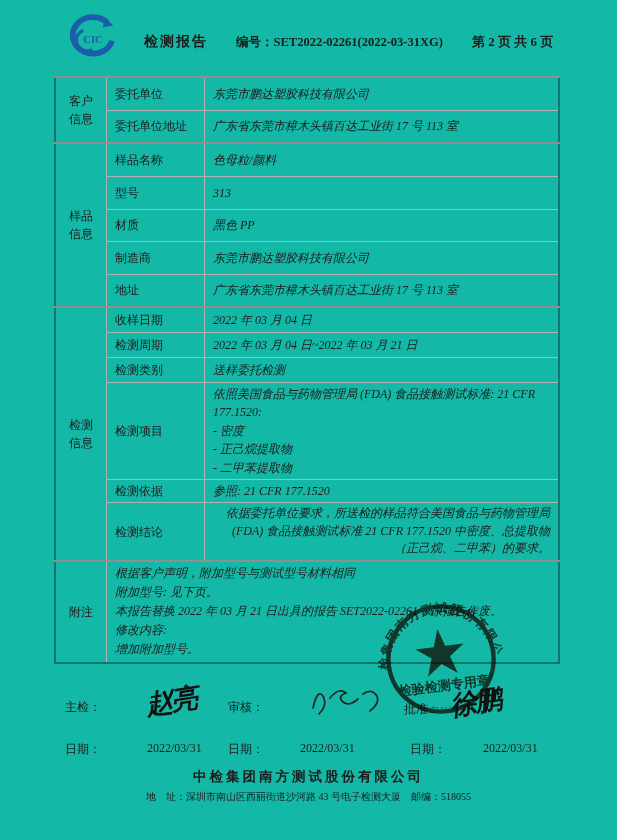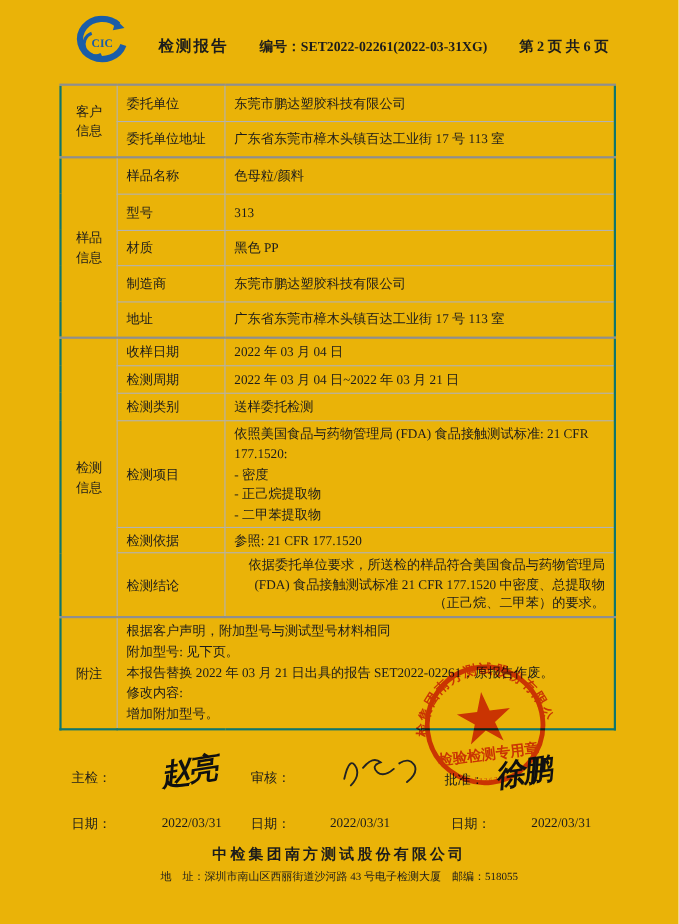--- a/index.html
+++ b/index.html
@@ -1,19 +1,19 @@
 <!DOCTYPE html>
 <html><head>
 <meta charset="utf-8">
 <style>
   html,body{margin:0;padding:0;background:#ffffff;}
   .page{
     position:relative;
     width:617px;height:840px;
-    background:#eab308;
+    background:#14b8a6;
     font-family:"Liberation Serif","DejaVu Serif",serif;
     color:#1c1c1c;
     overflow:hidden;
   }
   
   .hdr-logo{position:absolute;left:63px;top:14px;width:58px;height:48px;}
   .hdr-title{position:absolute;left:144px;top:33px;font-size:14px;font-weight:bold;letter-spacing:2px;}
   .hdr-no{position:absolute;left:236px;top:34px;font-size:12.5px;font-weight:bold;}
   .hdr-page{position:absolute;left:472px;top:33px;font-size:13px;font-weight:bold;}
   
@@ -24,21 +24,21 @@
   }
   table.report td{
     border:1px solid #b2b2b2;
     font-size:12px;line-height:1.5;
     padding:2px 8px;vertical-align:middle;
     overflow:hidden;
   }
   tr.sec td{border-top:2px solid #8f8f8f;}
   td.sec-label{width:34px;text-align:center;white-space:pre-line;line-height:2.0;padding:2px 4px;}
   td.f-label{width:81px;}
-  td.f-value{width:337px;}
+  td.f-value{width:337px;font-style:italic;}
   .ml{white-space:pre-line;}
   
   .sig-label{position:absolute;font-size:12px;}
   .sig-date-label{position:absolute;font-size:12px;}
   .sig-date{position:absolute;font-size:12px;}
   .sig-name{
     position:absolute;font-size:27px;color:#101010;
     transform:rotate(-9deg) skewX(-14deg);
     font-weight:bold;letter-spacing:-2px;z-index:6;
   }

